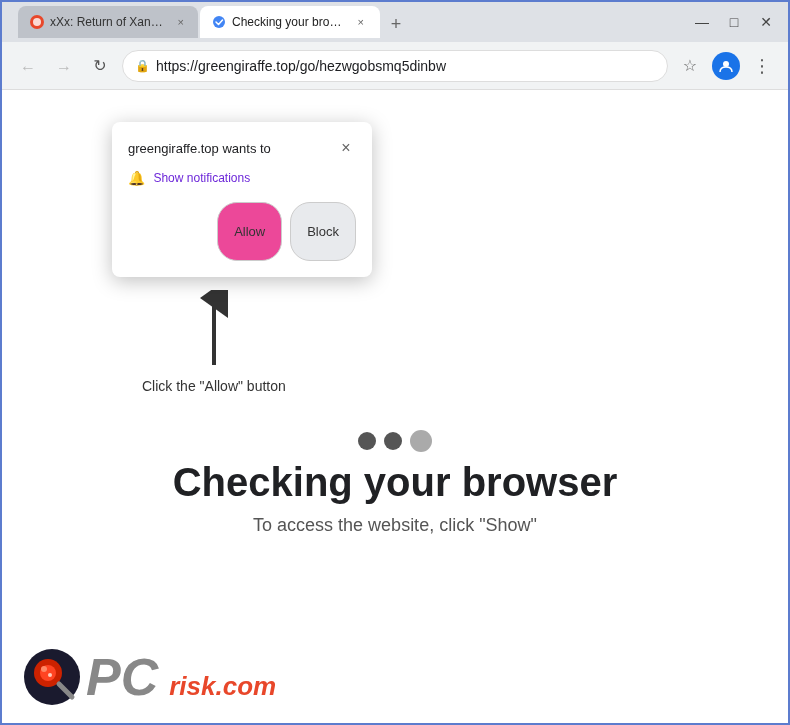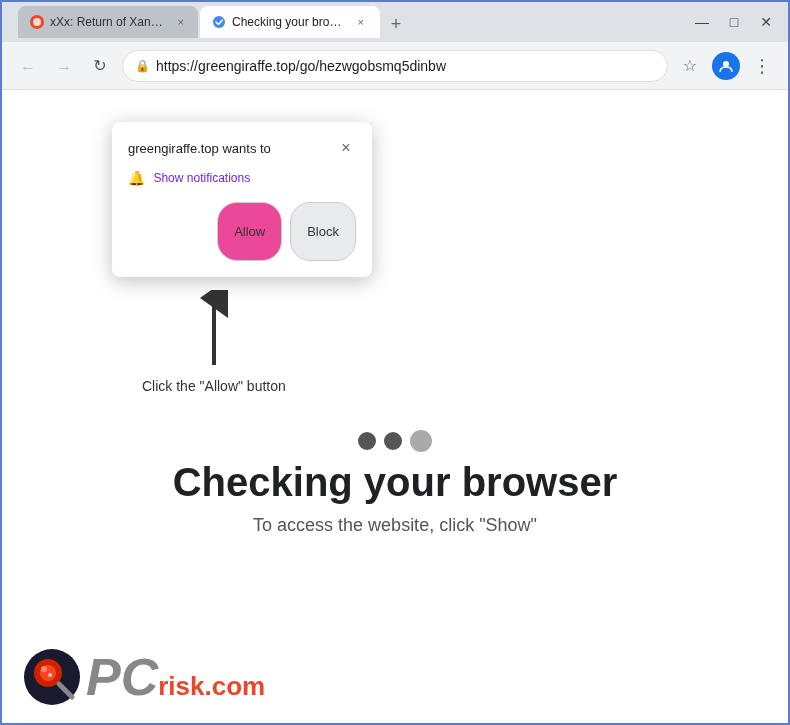--- a/index.html
+++ b/index.html
@@ -411,20 +411,22 @@
       font-weight: 900;
       color: #888;
       font-style: italic;
       line-height: 1;
     }
 
     .risk-text {
       font-size: 26px;
       font-weight: 700;
       color: #e8472a;
+      font-style: italic;
+      margin-left: 11px;
     }
   </style>
 </head>
 <body>
 
 <div class="browser-window">
 
   <div class="title-bar">
     <div class="tabs-area">
 

